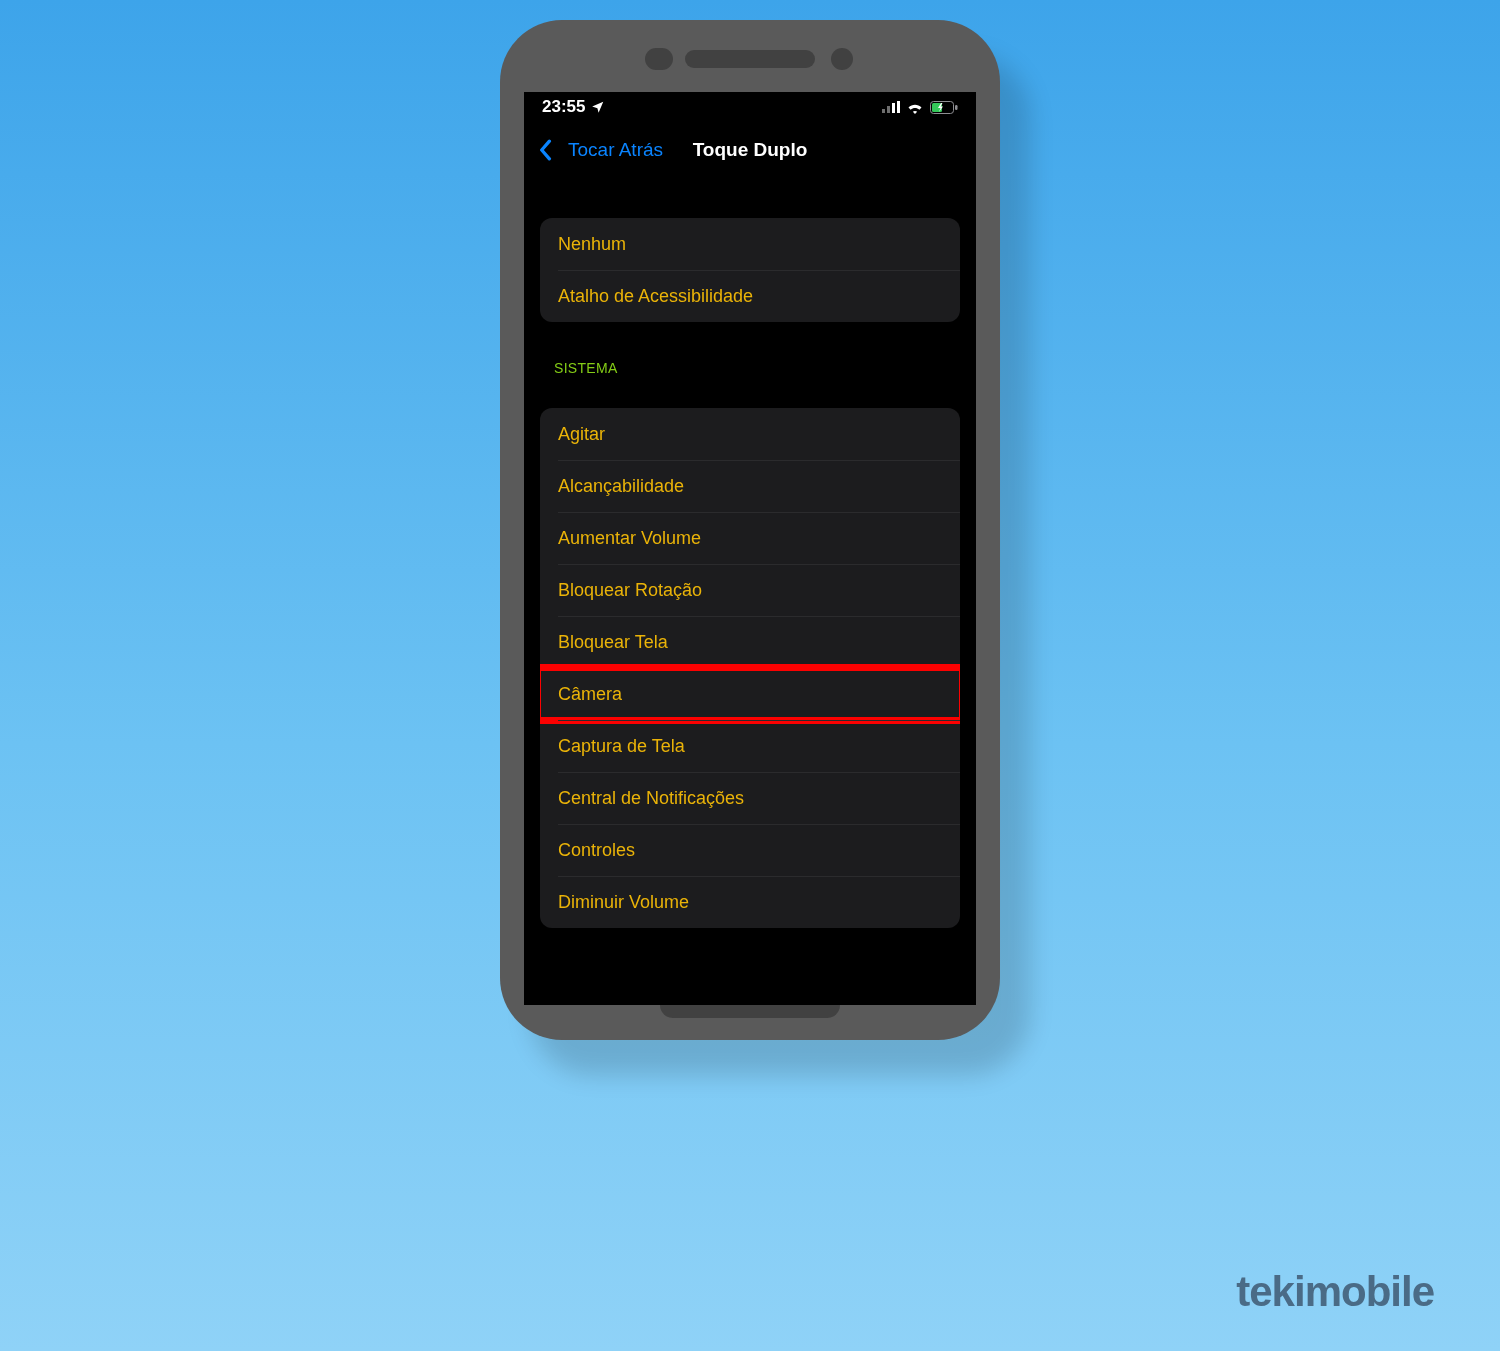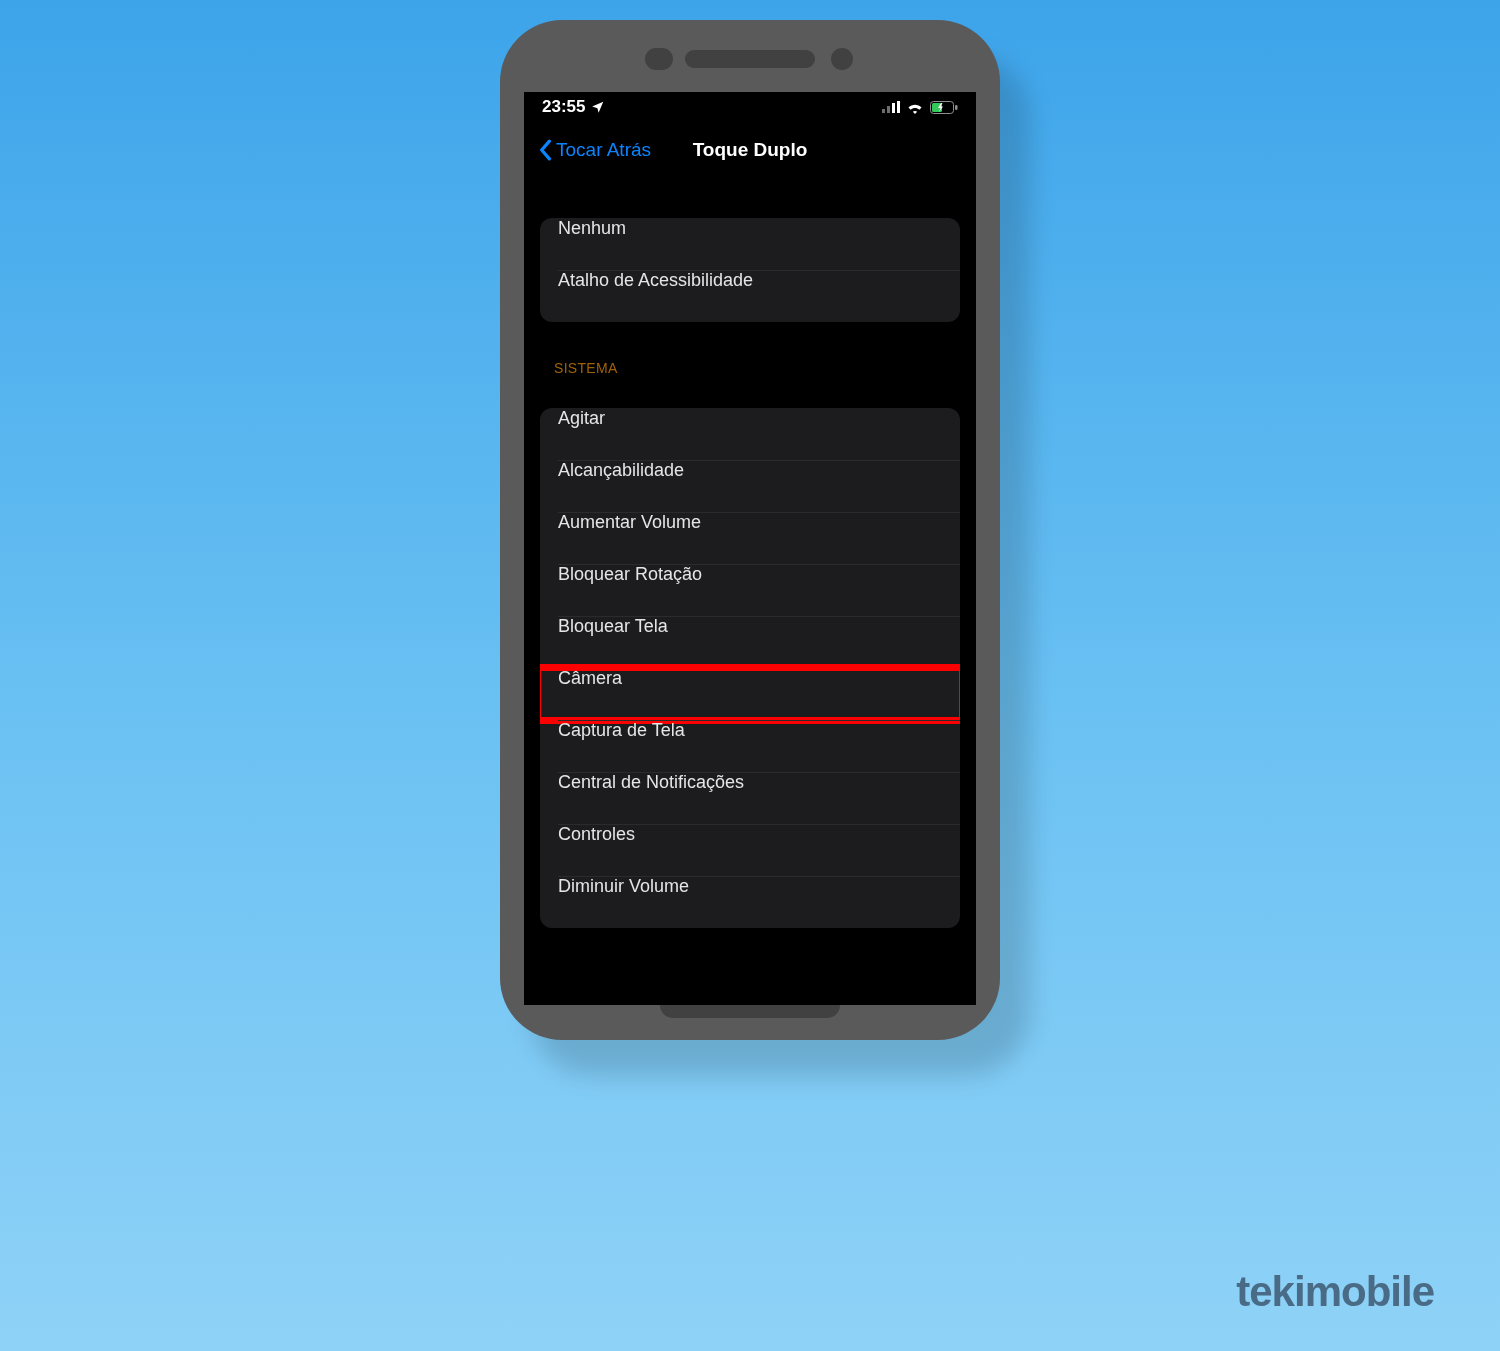--- a/index.html
+++ b/index.html
@@ -55,31 +55,31 @@
       position: relative;
       color:#fff;
     }
     
     .statusbar { height:30px; display:flex; align-items:center; justify-content:space-between; padding:0 18px; font-size:17px; font-weight:600; }
     .sb-left { display:flex; align-items:center; gap:6px; }
     .sb-right { display:flex; align-items:center; gap:6px; }
 
     
     .nav { height:56px; display:flex; align-items:center; position:relative; padding:0 14px; }
-    .nav-back { display:flex; align-items:center; gap:4px; color:#0a84ff; font-size:19px; font-weight:400; }
+    .nav-back { display:flex; align-items:center; gap:16px; color:#0a84ff; font-size:19px; font-weight:400; }
     .nav-title { position:absolute; left:50%; transform:translateX(-50%); font-size:19px; font-weight:600; }
 
     
     .scroll { height: calc(100% - 86px); overflow:hidden; padding:0 16px 8px; }
     .group { background:#1c1c1e; border-radius:12px; margin-top:32px; overflow:hidden; }
     .group:first-child { margin-top:40px; }
 
-    .header-label { color:#a16207; font-size:14px; text-transform:uppercase; letter-spacing:.3px; margin:38px 4px 8px 14px; }
+    .header-label { color:#84cc16; font-size:14px; text-transform:uppercase; letter-spacing:.3px; margin:38px 4px 8px 14px; }
 
-    .row { height:52px; display:flex; align-items:flex-start; padding:0 18px; font-size:18px; color:#e5e5e5; position:relative; }
+    .row { height:52px; display:flex; align-items:center; padding:0 18px; font-size:18px; color:#eab308; position:relative; }
     .row + .row::before { content:''; position:absolute; left:18px; right:0; top:0; height:1px; background:#2b2b2d; }
 
     .highlight-box {
       position:absolute; left: -6px; right:-6px; top:-4px; bottom:-4px;
       border:7px solid #fc0101; pointer-events:none; border-radius:2px;
     }
     .row.highlighted { position:relative; }
 
     
     svg { display:block; }

